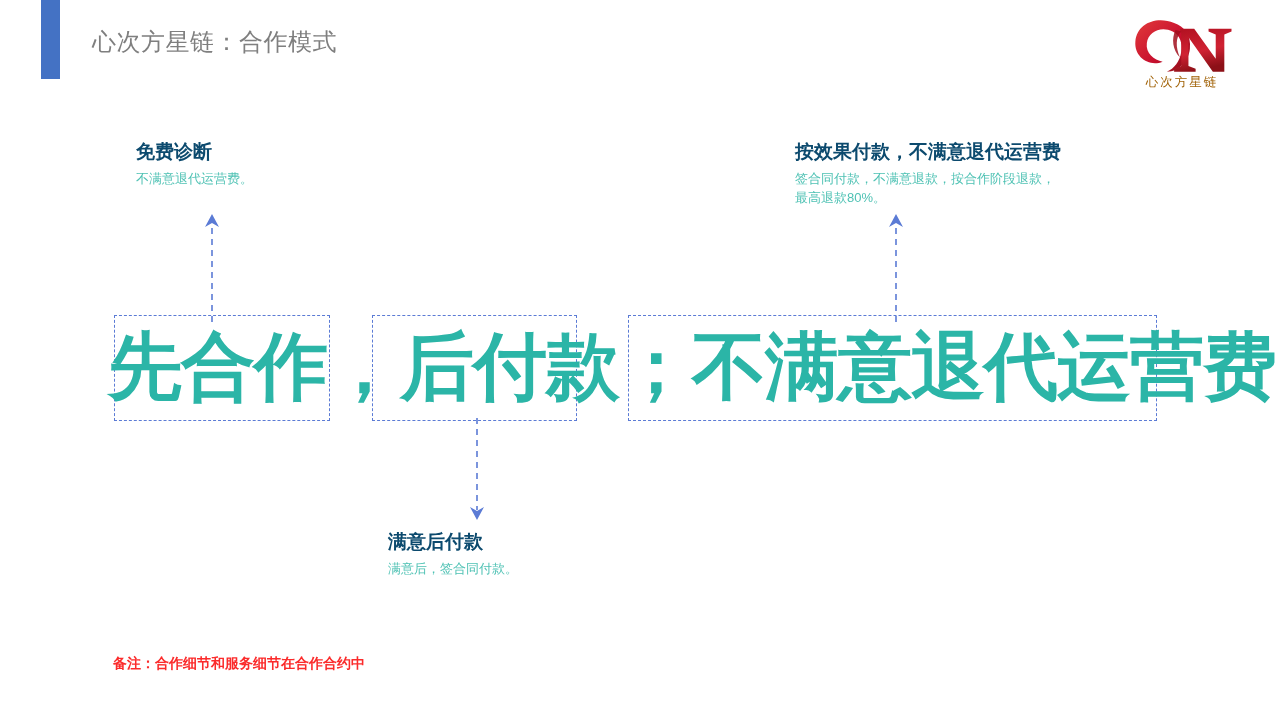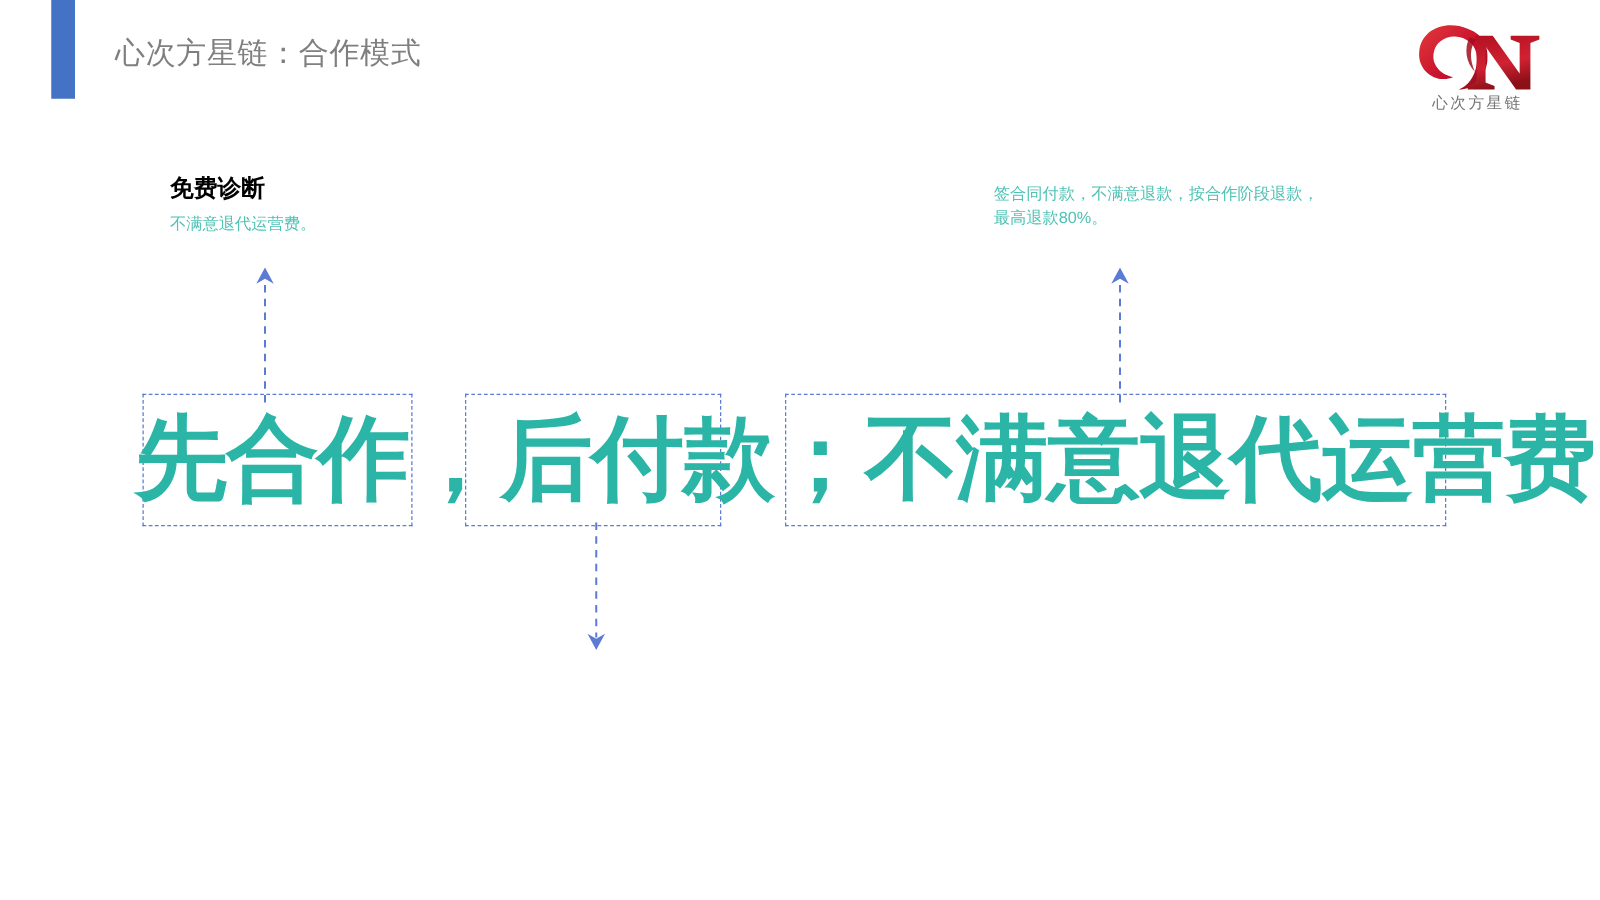--- a/index.html
+++ b/index.html
@@ -52,33 +52,33 @@
     text-align: center;
   }
   .logo-mark {
     display: block;
     width: 108px;
     height: 66px;
   }
   .logo-text {
     display: block;
     font-size: 12.5px;
-    color: #737373;
+    color: #a16207;
     letter-spacing: 2px;
     margin-top: -2px;
   }
 
   
   .callout {
     position: absolute;
   }
   .callout-title {
     font-size: 19px;
     font-weight: bold;
-    color: #000000;
+    color: #0c4a6e;
     white-space: nowrap;
     line-height: 1.25;
   }
   .callout-desc {
     font-size: 13px;
     color: #4FC2B4;
     line-height: 1.45;
     margin-top: 6px;
     white-space: pre-line;
   }
@@ -172,24 +172,29 @@
     </svg>
     <span class="logo-text">心次方星链</span>
   </div>
 
   <div class="callout" id="callout-free-diagnosis">
     <div class="callout-title">免费诊断</div>
     <div class="callout-desc">不满意退代运营费。</div>
   </div>
 
   <div class="callout" id="callout-pay-by-result">
+    <div class="callout-title">按效果付款，不满意退代运营费</div>
     <div class="callout-desc">签合同付款，不满意退款，按合作阶段退款，
 最高退款80%。</div>
   </div>
 
+  <div class="callout" id="callout-pay-after">
+    <div class="callout-title">满意后付款</div>
+    <div class="callout-desc">满意后，签合同付款。</div>
+  </div>
 
   <svg class="connector" id="conn-left" viewBox="0 0 44 112">
     <line x1="22" y1="112" x2="22" y2="14" stroke="#5B7BD5" stroke-width="1.6" stroke-dasharray="6,5"></line>
     <path d="M22 4 L15 17 L22 13 L29 17 Z" fill="#5B7BD5"></path>
   </svg>
 
   <svg class="connector" id="conn-down" viewBox="0 0 44 106">
     <line x1="22" y1="0" x2="22" y2="92" stroke="#5B7BD5" stroke-width="1.6" stroke-dasharray="6,5"></line>
     <path d="M22 102 L15 89 L22 93 L29 89 Z" fill="#5B7BD5"></path>
   </svg>
@@ -199,14 +204,15 @@
     <path d="M22 4 L15 17 L22 13 L29 17 Z" fill="#5B7BD5"></path>
   </svg>
 
   <div class="headline">
     <div class="hl-box" id="hl-box-1"></div>
     <div class="hl-box" id="hl-box-2"></div>
     <div class="hl-box" id="hl-box-3"></div>
     <div class="hl-text">先合作，后付款；不满意退代运营费。</div>
   </div>
 
+  <div class="footnote">备注：合作细节和服务细节在合作合约中</div>
 
 </div>
 
 </body></html>

